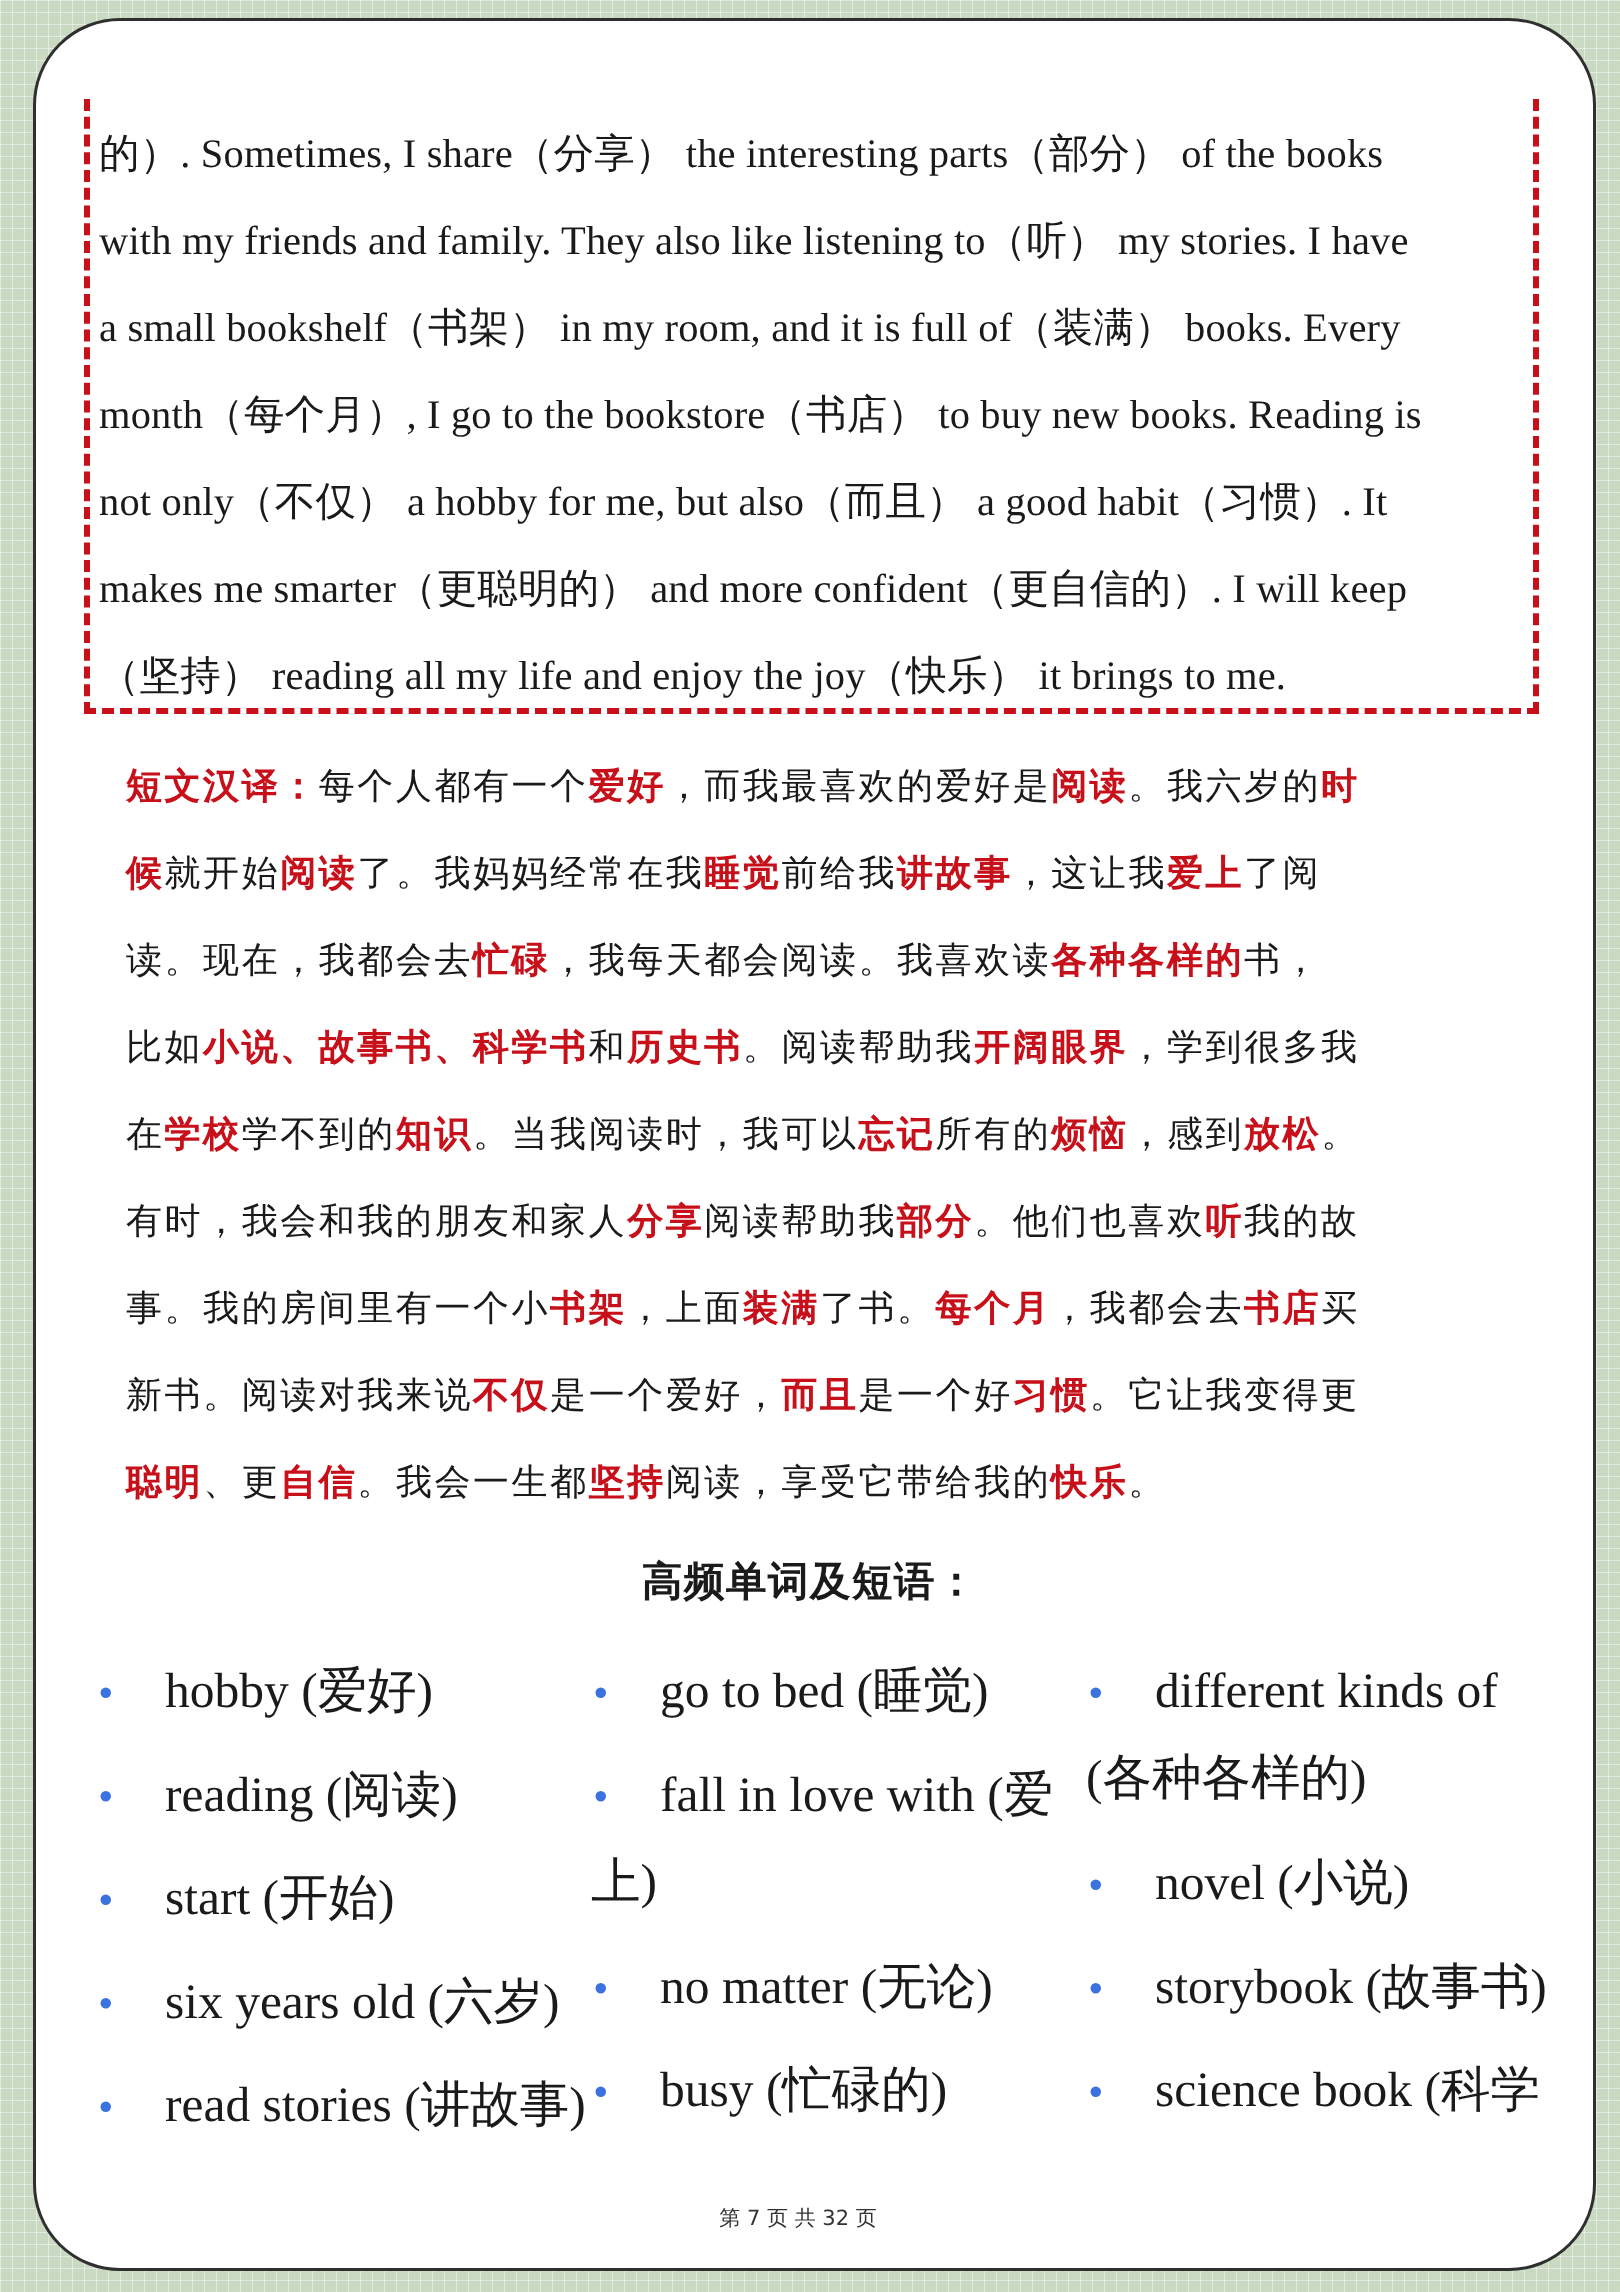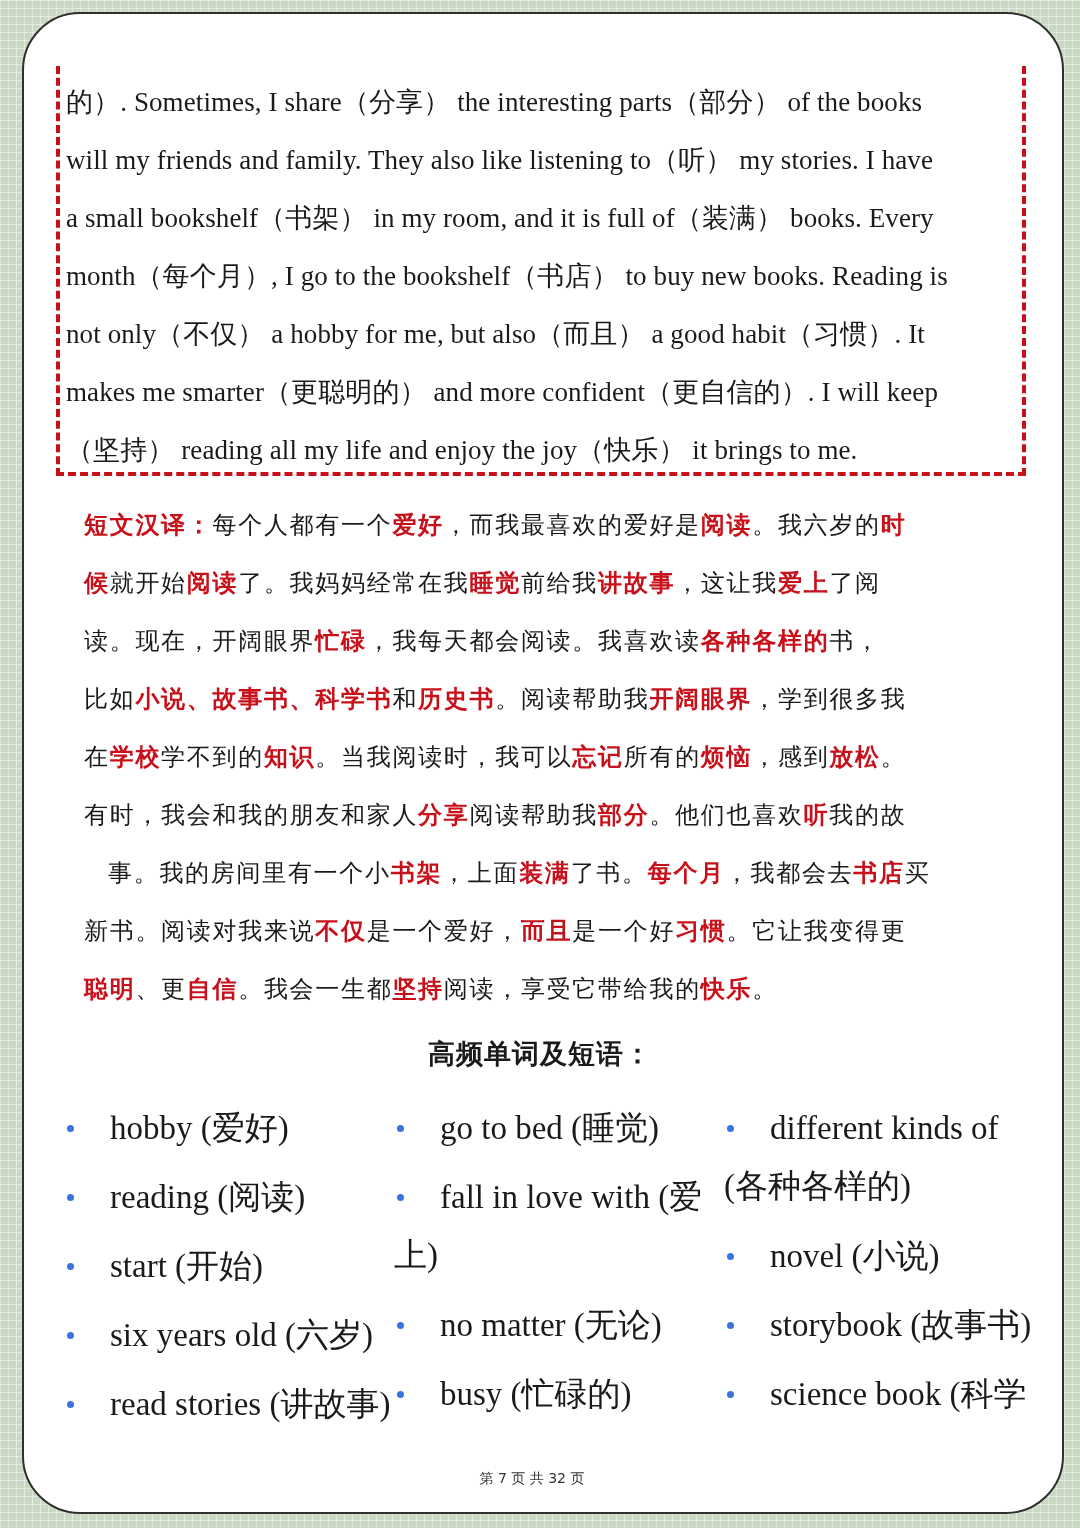--- a/index.html
+++ b/index.html
@@ -44,35 +44,35 @@
   }
 </style>
 </head>
 <body>
 
 <div class="page"></div>
 <div class="en-box"></div>
 
 <div id="en">
     <div class="en-line" style="top: 73px;"><span>的）. Sometimes, I share（分享） the interesting parts（部分） of the books</span></div>
-    <div class="en-line" style="top: 131px;"><span>will my friends and family. They also like listening to（听） my stories. I have</span></div>
+    <div class="en-line" style="top: 131px;"><span>with my friends and family. They also like listening to（听） my stories. I have</span></div>
     <div class="en-line" style="top: 189px;"><span>a small bookshelf（书架） in my room, and it is full of（装满） books. Every</span></div>
-    <div class="en-line" style="top: 247px;"><span>month（每个月）, I go to the bookshelf（书店） to buy new books. Reading is</span></div>
+    <div class="en-line" style="top: 247px;"><span>month（每个月）, I go to the bookstore（书店） to buy new books. Reading is</span></div>
     <div class="en-line" style="top: 305px;"><span>not only（不仅） a hobby for me, but also（而且） a good habit（习惯）. It</span></div>
     <div class="en-line" style="top: 363px;"><span>makes me smarter（更聪明的） and more confident（更自信的）. I will keep</span></div>
     <div class="en-line" style="top: 421px;"><span>（坚持） reading all my life and enjoy the joy（快乐） it brings to me.</span></div>
   </div>
 <div id="cn">
     <div class="cn-line" style="top: 496px;"><span class="r">短文汉译：</span><span>每个人都有一个</span><span class="r">爱好</span><span>，而我最喜欢的爱好是</span><span class="r">阅读</span><span>。我六岁的</span><span class="r">时</span></div>
     <div class="cn-line" style="top: 554px;"><span class="r">候</span><span>就开始</span><span class="r">阅读</span><span>了。我妈妈经常在我</span><span class="r">睡觉</span><span>前给我</span><span class="r">讲故事</span><span>，这让我</span><span class="r">爱上</span><span>了阅</span></div>
-    <div class="cn-line" style="top: 612px;"><span>读。现在，开阔眼界</span><span class="r">忙碌</span><span>，我每天都会阅读。我喜欢读</span><span class="r">各种各样的</span><span>书，</span></div>
+    <div class="cn-line" style="top: 612px;"><span>读。现在，我都会去</span><span class="r">忙碌</span><span>，我每天都会阅读。我喜欢读</span><span class="r">各种各样的</span><span>书，</span></div>
     <div class="cn-line" style="top: 670px;"><span>比如</span><span class="r">小说、故事书、科学书</span><span>和</span><span class="r">历史书</span><span>。阅读帮助我</span><span class="r">开阔眼界</span><span>，学到很多我</span></div>
     <div class="cn-line" style="top: 728px;"><span>在</span><span class="r">学校</span><span>学不到的</span><span class="r">知识</span><span>。当我阅读时，我可以</span><span class="r">忘记</span><span>所有的</span><span class="r">烦恼</span><span>，感到</span><span class="r">放松</span><span>。</span></div>
     <div class="cn-line" style="top: 786px;"><span>有时，我会和我的朋友和家人</span><span class="r">分享</span><span>阅读帮助我</span><span class="r">部分</span><span>。他们也喜欢</span><span class="r">听</span><span>我的故</span></div>
-    <div class="cn-line" style="top: 844px; margin-left: 24px;"><span>事。我的房间里有一个小</span><span class="r">书架</span><span>，上面</span><span class="r">装满</span><span>了书。</span><span class="r">每个月</span><span>，我都会去</span><span class="r">书店</span><span>买</span></div>
+    <div class="cn-line" style="top: 844px;"><span>事。我的房间里有一个小</span><span class="r">书架</span><span>，上面</span><span class="r">装满</span><span>了书。</span><span class="r">每个月</span><span>，我都会去</span><span class="r">书店</span><span>买</span></div>
     <div class="cn-line" style="top: 902px;"><span>新书。阅读对我来说</span><span class="r">不仅</span><span>是一个爱好，</span><span class="r">而且</span><span>是一个好</span><span class="r">习惯</span><span>。它让我变得更</span></div>
     <div class="cn-line" style="top: 960px;"><span class="r">聪明</span><span>、更</span><span class="r">自信</span><span>。我会一生都</span><span class="r">坚持</span><span>阅读，享受它带给我的</span><span class="r">快乐</span><span>。</span></div>
   </div>
 
 <div class="vocab-title">高频单词及短语：</div>
 <div id="vocab">
     <div class="dot" style="left: 67px; top: 1125px;"></div>
     <div class="vi" style="left: 110px; top: 1108px;">hobby (爱好)</div>
     <div class="dot" style="left: 67px; top: 1194px;"></div>
     <div class="vi" style="left: 110px; top: 1177px;">reading (阅读)</div>

